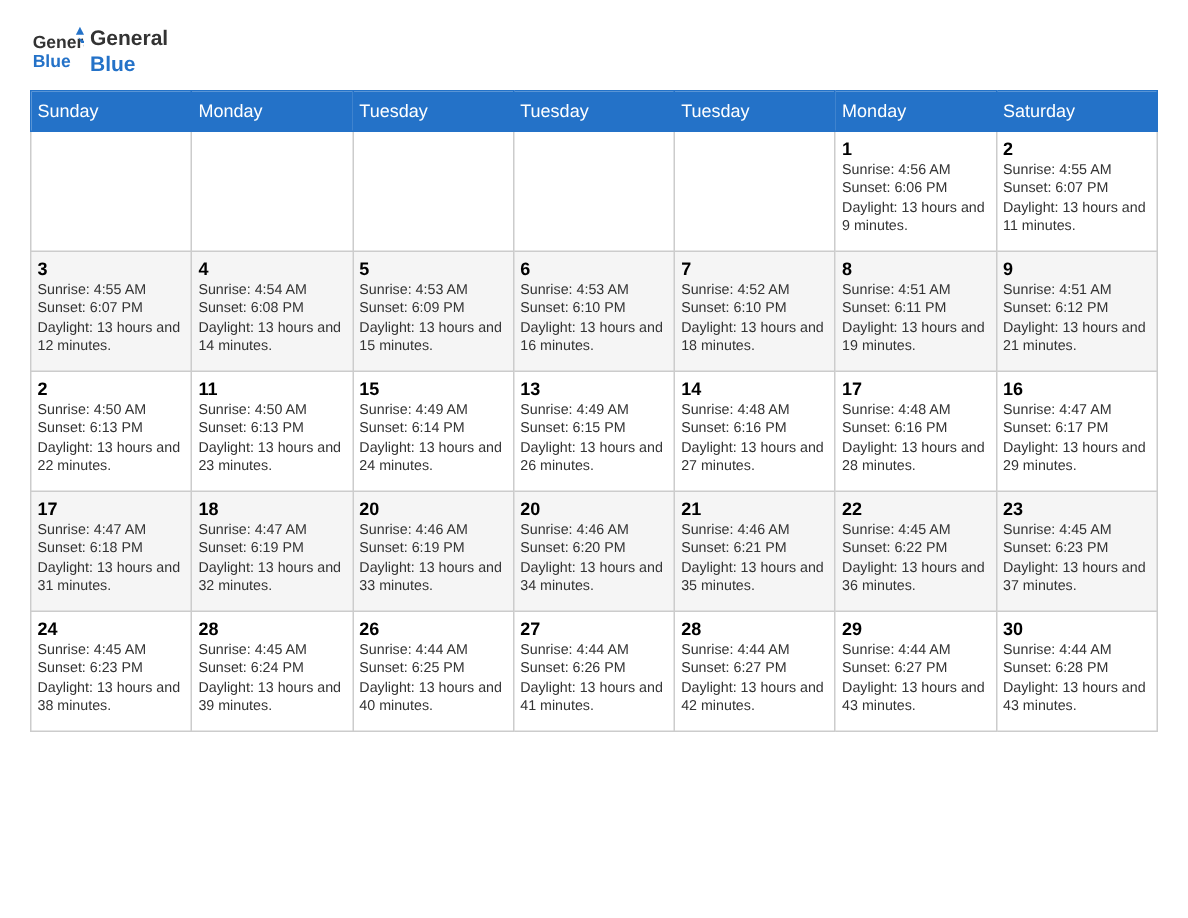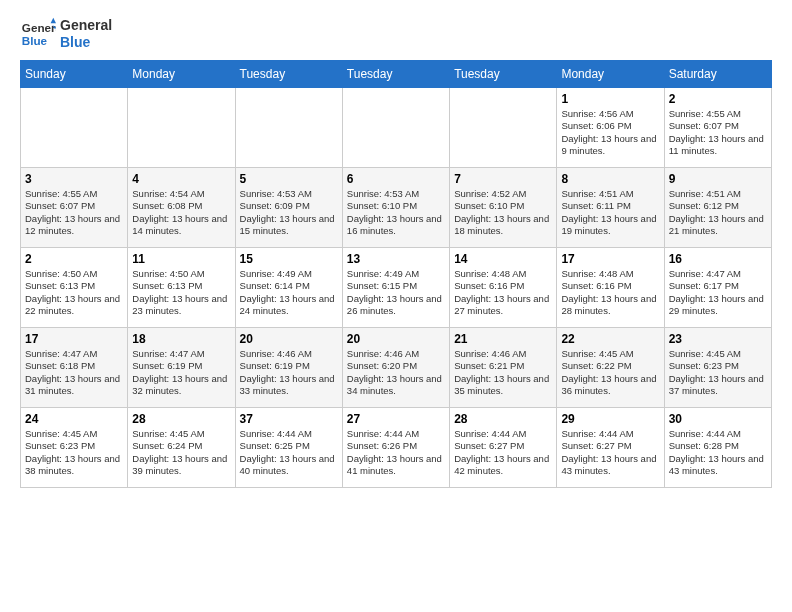--- a/index.html
+++ b/index.html
@@ -219,21 +219,21 @@
       <tr>
         <td>
           <span class="day-number">24</span>
           <div class="day-info">Sunrise: 4:45 AM<br>Sunset: 6:23 PM<br>Daylight: 13 hours and 38 minutes.</div>
         </td>
         <td>
           <span class="day-number">28</span>
           <div class="day-info">Sunrise: 4:45 AM<br>Sunset: 6:24 PM<br>Daylight: 13 hours and 39 minutes.</div>
         </td>
         <td>
-          <span class="day-number">37</span>
+          <span class="day-number">26</span>
           <div class="day-info">Sunrise: 4:44 AM<br>Sunset: 6:25 PM<br>Daylight: 13 hours and 40 minutes.</div>
         </td>
         <td>
           <span class="day-number">27</span>
           <div class="day-info">Sunrise: 4:44 AM<br>Sunset: 6:26 PM<br>Daylight: 13 hours and 41 minutes.</div>
         </td>
         <td>
           <span class="day-number">28</span>
           <div class="day-info">Sunrise: 4:44 AM<br>Sunset: 6:27 PM<br>Daylight: 13 hours and 42 minutes.</div>
         </td>

